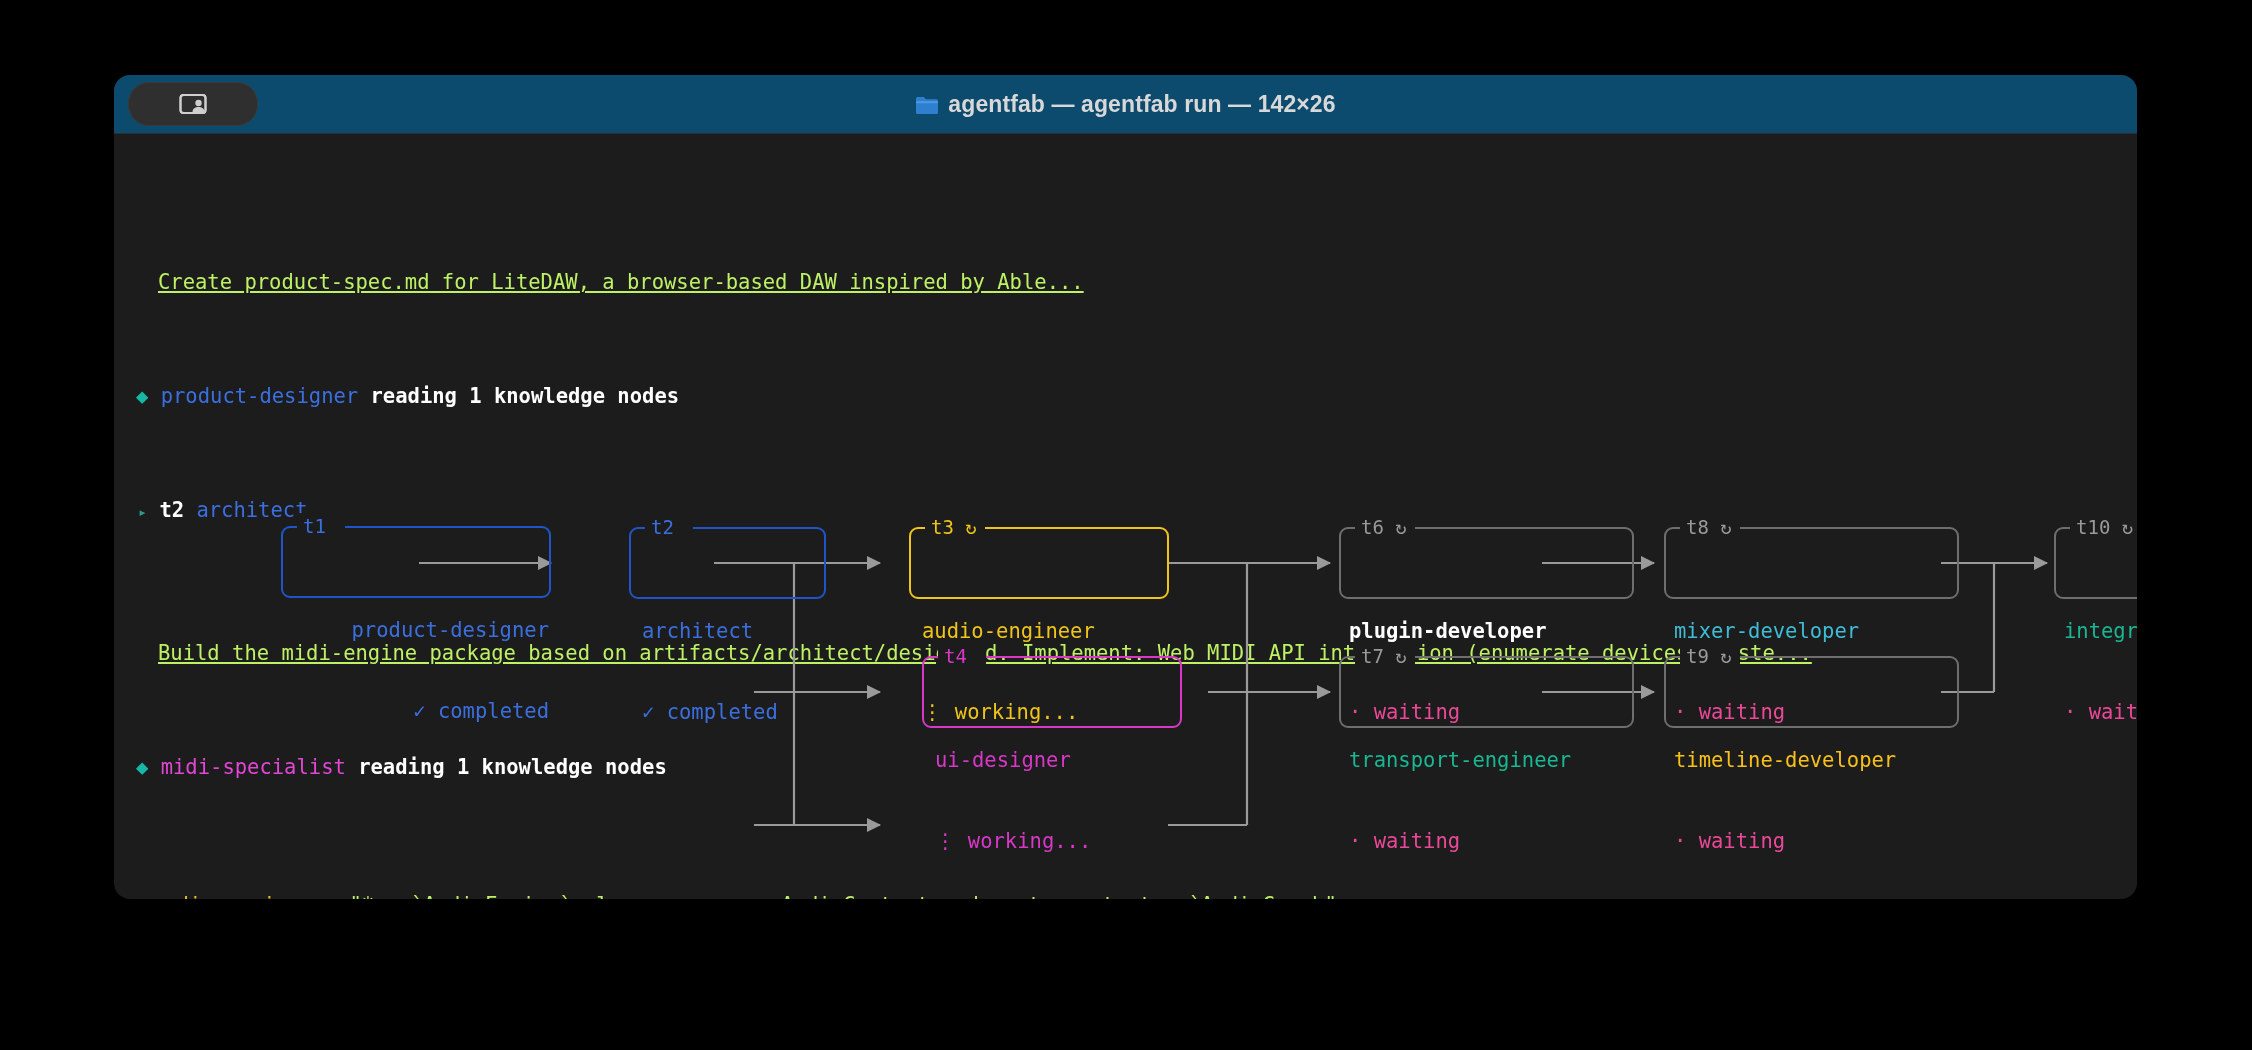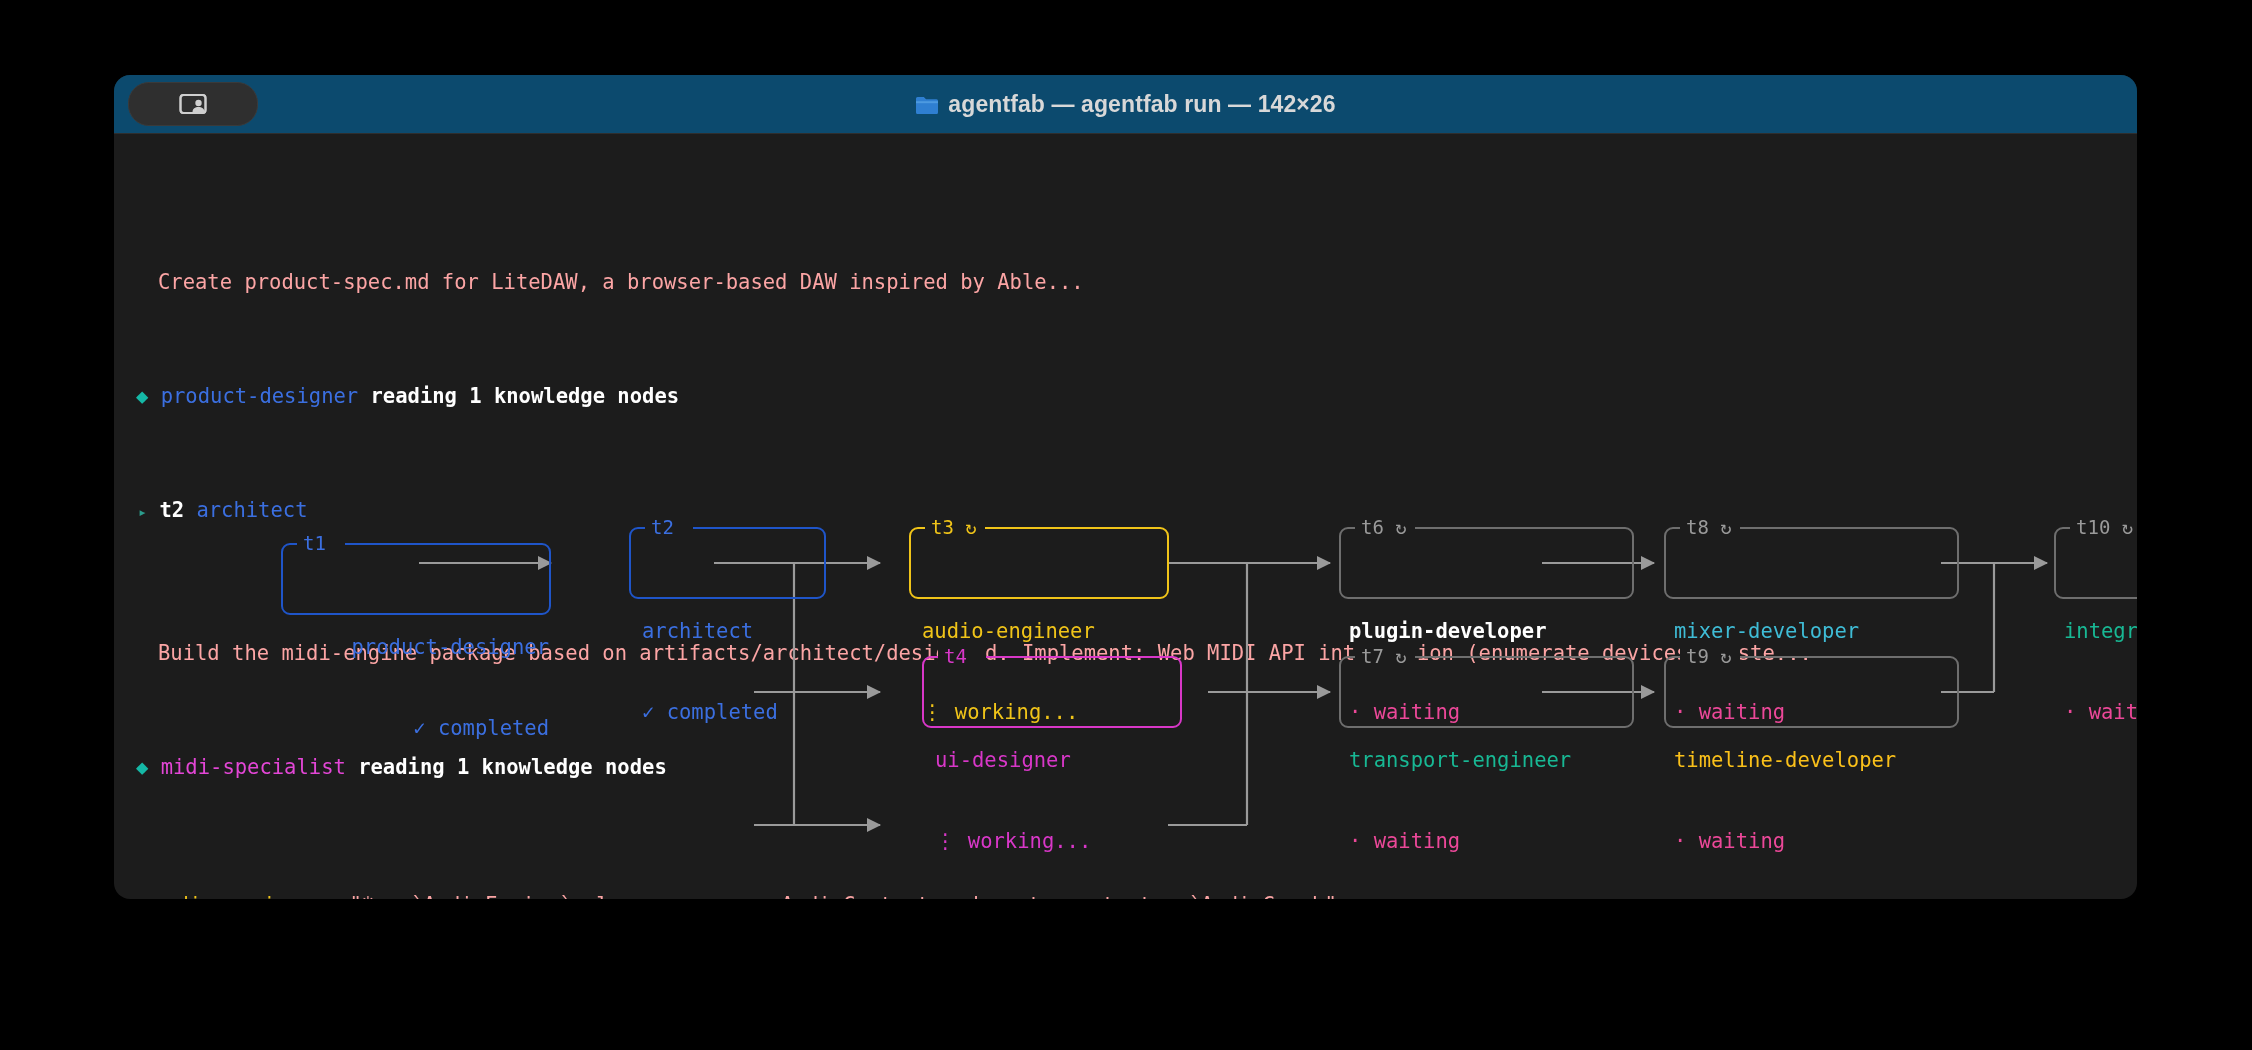--- a/index.html
+++ b/index.html
@@ -49,21 +49,21 @@
   .term{
     position:relative;
     padding:20px 0 0 0;
     height:766px;
     font-size:20.5px;
     line-height:28.5px;
     color:#b9b9b9;
     white-space:pre;
   }
   .line{padding-left:44px;height:28.5px;}
-  .dim{color:#fca5a5;}
+  .dim{color:#bef264;text-decoration:underline;}
   .wht{color:#ffffff;font-weight:bold;}
   .blu{color:#3b6fe0;}
   .mag{color:#e346d6;}
   .yel{color:#f0c419;}
   .bul{color:#15b8a6;}
   .arrowglyph{color:#2b9c8c;font-size:15px;}
 
   
   .graph{position:absolute;left:0;top:366px;width:100%;height:310px;}
   .node{
@@ -174,21 +174,21 @@
           <path d="M1428,192 L1540,192" marker-end="url(#ah)"></path>
 
           <path d="M1827,63 L1880,63"></path>
           <path d="M1880,63 L1880,192"></path>
           <path d="M1827,192 L1880,192"></path>
           <path d="M1880,63 L1933,63" marker-end="url(#ah)"></path>
         </g>
       </svg>
 
       
-      <div class="node n-blue" style="left:167px;top:43px;width:270px;height:72px;text-align:right;">
+      <div class="node n-blue" style="left:167px;top:26px;width:270px;height:72px;text-align:right;">
         <span class="tag"><span>t1</span> <span></span></span>
         <span class="who">product-designer</span>
         <span class="st">✓ completed</span>
       </div>
 
       
       <div class="node n-blue" style="left:515px;top:27px;width:197px;height:72px;">
         <span class="tag"><span>t2</span> <span></span></span>
         <span class="who">architect</span>
         <span class="st">✓ completed</span>

